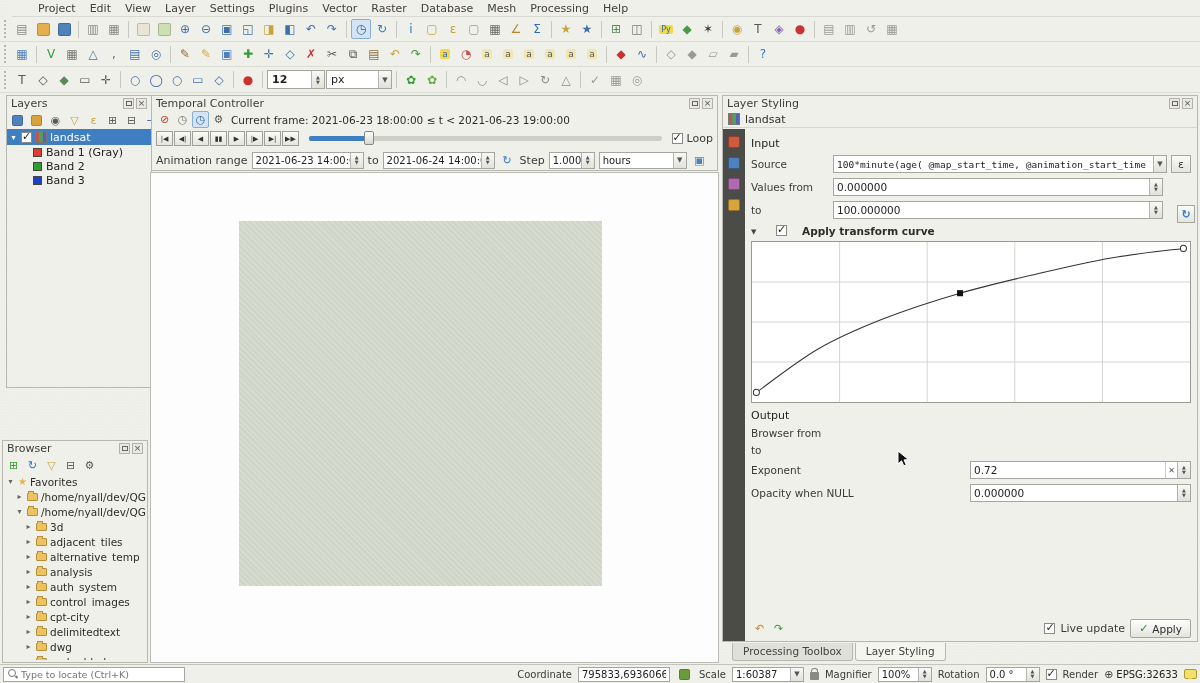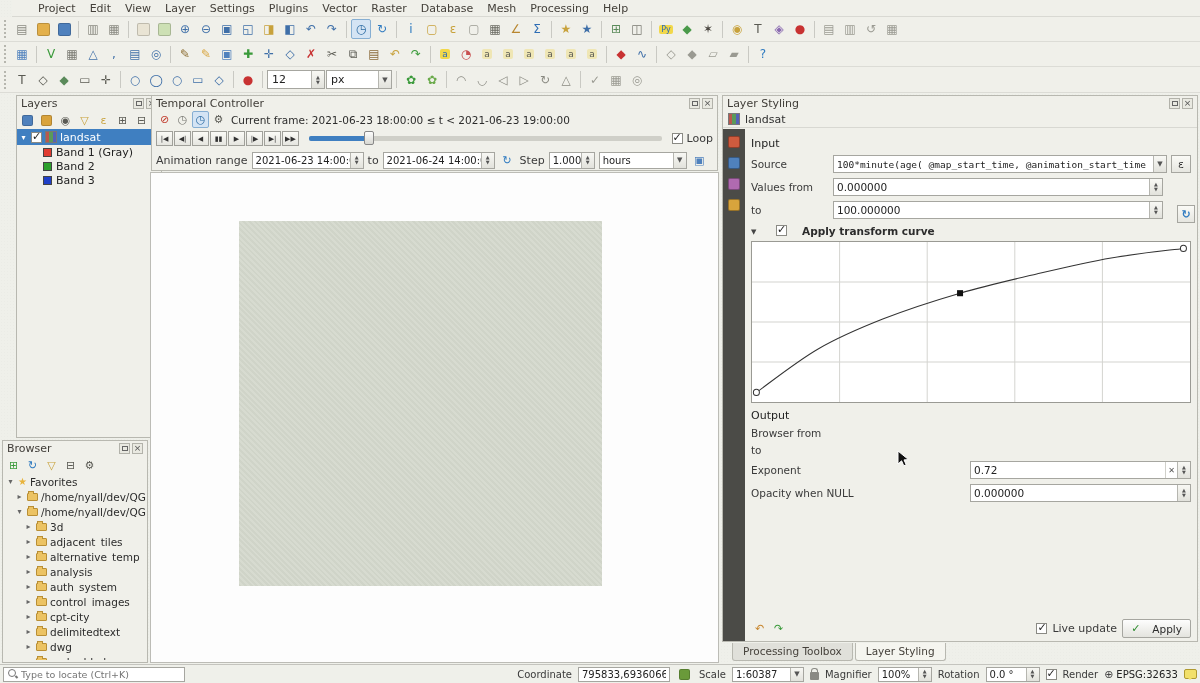--- a/index.html
+++ b/index.html
@@ -77,21 +77,21 @@
 .pb-btn{width:17px;height:15px;border:1px solid #a0a09a;background:linear-gradient(#fafaf6,#e6e6e0);
   display:flex;align-items:center;justify-content:center;font-size:7px;color:#333;flex:none}
 .pb-btn span{font-size:7px !important;color:#333 !important}
 .slider{flex:1;height:5px;background:#cfcfc8;border-radius:2px;position:relative;margin:0 6px}
 .slider-fill{position:absolute;left:0;top:0;bottom:0;background:#3f7fc1;border-radius:2px}
 .slider-handle{position:absolute;top:-5px;width:10px;height:14px;background:linear-gradient(#fdfdfd,#d8d8d2);
   border:1px solid #888;border-radius:2px}
 #tc-r3{height:22px}
 #tc-r3 .field{height:17px;font-size:10px}
 
-#layers-panel{left:16px;top:95px;width:146px;height:343px}
+#layers-panel{left:6px;top:95px;width:146px;height:293px}
 #browser-panel{left:2px;top:440px;width:146px;height:223px}
 
 #map-canvas{position:absolute;left:150px;top:172px;width:569px;height:491px;background:#fdfdfd;border:1px solid #bcbcb6}
 #raster-image{position:absolute;left:88px;top:48px;width:363px;height:365px;background:#d7dbd0;
   background-image:repeating-linear-gradient(45deg,rgba(110,120,100,0.07) 0 2px,transparent 2px 4px)}
 
 #styling-panel{left:722px;top:95px;width:476px;height:547px}
 .ls-layer-row{height:17px;display:flex;align-items:center;gap:5px;padding:0 5px;border-bottom:1px solid #d8d8d2;font-size:11px}
 .ls-body{position:absolute;left:0;right:0;top:33px;bottom:0;display:flex}
 .ls-strip{width:22px;background:#4b4b47;display:flex;flex-direction:column;align-items:center;padding-top:5px;gap:5px}
@@ -116,21 +116,21 @@
 .expander{width:10px}
 .expander::before{content:"▼";font-size:7px;color:#444}
 .trans-lab{font-weight:bold;font-size:10.5px;color:#2c2c2c}
 .curve-box{margin-top:4px;height:162px;border:1px solid #9a9a94;background:#fff}
 .curve-box svg{width:100%;height:100%;display:block}
 .clear-x{width:12px;align-self:stretch;display:flex;align-items:center;justify-content:center;
   color:#555;font-size:8px;border-left:1px solid #d0d0ca;flex:none}
 .clear-x::before{content:"✕"}
 .ls-bottom{position:absolute;left:6px;right:6px;bottom:3px;display:flex;align-items:center;gap:5px}
 .btn{height:19px;border:1px solid #a6a6a0;background:linear-gradient(#fdfdfd,#e4e4de);border-radius:2px;
-  display:flex;align-items:center;gap:12px;padding:0 8px;font-size:10.5px;color:#2c2c2c}
+  display:flex;align-items:center;gap:4px;padding:0 8px;font-size:10.5px;color:#2c2c2c}
 .chk::before{content:"✓";color:#2a8a2a;font-weight:bold;font-size:11px}
 
 #dock-tabs{position:absolute;left:722px;top:643px;width:476px;height:20px;display:flex;gap:2px;padding-left:10px}
 .tab{padding:2px 10px;border:1px solid #b8b8b0;border-top:none;background:#e0e0da;font-size:10.5px;
   color:#46423c;border-radius:0 0 3px 3px;height:18px}
 .tab.active{background:#f5f5ef}
 
 #statusbar{position:absolute;left:0;top:664px;width:1200px;height:19px;background:#eff0ea;
   border-top:1px solid #c4c4be;display:flex;align-items:center;gap:6px;padding:0 3px;font-size:10px;color:#333}
 .locate{width:182px;height:15px;border:1px solid #a6a6a0;background:#fff;display:flex;align-items:center;
@@ -442,21 +442,21 @@
         <span style="color: rgb(63, 111, 168);">▭</span>
       </div>
       <div class="tb-icon">
         <span style="color: rgb(63, 111, 168);">◇</span>
       </div>
       <div class="tb-sep"></div>
       <div class="tb-icon">
         <span style="color: rgb(200, 50, 50);">●</span>
       </div>
       <div class="tb-sep"></div>
-      <div class="tb-combo" style="width: 58px;">
+      <div class="tb-combo" style="width: 58px; font-weight: bold;">
         <span class="cv">12</span>
         <span class="spin"></span>
       </div>
       <div class="tb-combo" style="width: 66px;">
         <span class="cv">px</span>
         <span class="drop"></span>
       </div>
       <div class="tb-sep"></div>
       <div class="tb-icon">
         <span style="color: rgb(58, 154, 58);">✿</span>

